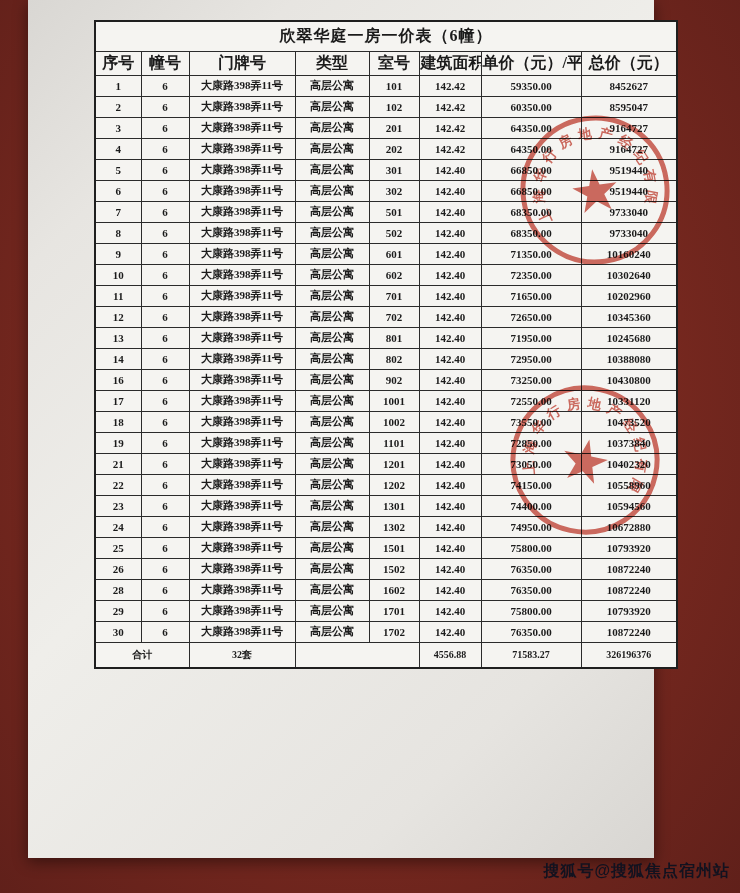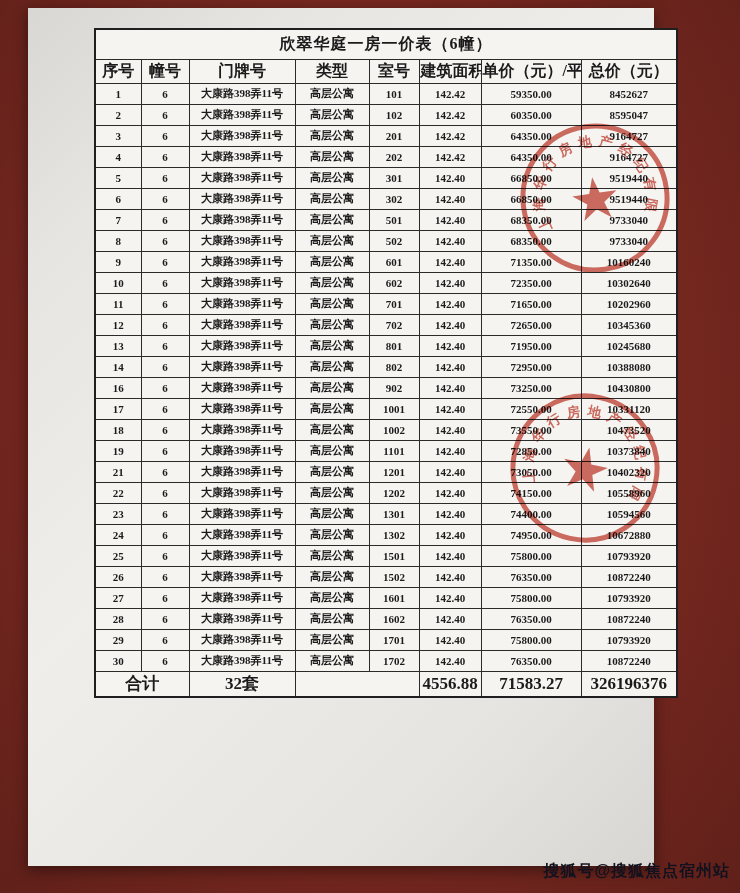--- a/index.html
+++ b/index.html
@@ -7,21 +7,21 @@
   body {
     font-family:"Liberation Sans", sans-serif;
     position:relative;
     overflow:hidden;
   }
   .stage {
     position:absolute; left:0; top:0; width:740px; height:893px;
     background: radial-gradient(ellipse at 50% 45%, #823129 0%, #77281f 55%, #60201a 100%);
   }
   .paper {
-    position:absolute; left:28px; top:8px; width:626px; height:858px;
+    position:absolute; left:28px; top:0; width:626px; height:858px;
     background: linear-gradient(135deg, #d9d7d3 0%, #e7e5e1 18%, #efeeea 45%, #e6e4e0 80%, #d8d6d2 100%);
     box-shadow: 0 4px 14px rgba(0,0,0,0.45);
   }
   .table-wrap {
     position:absolute; left:66px; top:20px; width:582px;
     background:#f5f4f1;
   }
   table {
     width:582px;
     border-collapse:collapse;
@@ -41,21 +41,21 @@
     overflow:hidden;
   }
   table { border:2px solid #1f1f1f; }
   .title-cell {
     height:30px;
     font-size:16px;
     font-weight:bold;
     letter-spacing:1px;
   }
   thead th { height:24px; font-size:16px; }
-  tfoot td { height:26px; font-size:17px; }
+  tfoot td { height:26px; font-size:10px; }
   
   .stamp {
     position:absolute;
     width:160px; height:160px;
     color:#c23526;
     opacity:0.72;
     mix-blend-mode:multiply;
     pointer-events:none;
   }
   .stamp svg { width:100%; height:100%; }
@@ -340,30 +340,20 @@
               <td>26</td>
               <td>6</td>
               <td>大康路398弄11号</td>
               <td>高层公寓</td>
               <td>1502</td>
               <td>142.40</td>
               <td>76350.00</td>
               <td>10872240</td>
             </tr>
             <tr>
-              <td>27</td>
-              <td>6</td>
-              <td>大康路398弄11号</td>
-              <td>高层公寓</td>
-              <td>1601</td>
-              <td>142.40</td>
-              <td>75800.00</td>
-              <td>10793920</td>
-            </tr>
-            <tr>
               <td>28</td>
               <td>6</td>
               <td>大康路398弄11号</td>
               <td>高层公寓</td>
               <td>1602</td>
               <td>142.40</td>
               <td>76350.00</td>
               <td>10872240</td>
             </tr>
             <tr>

